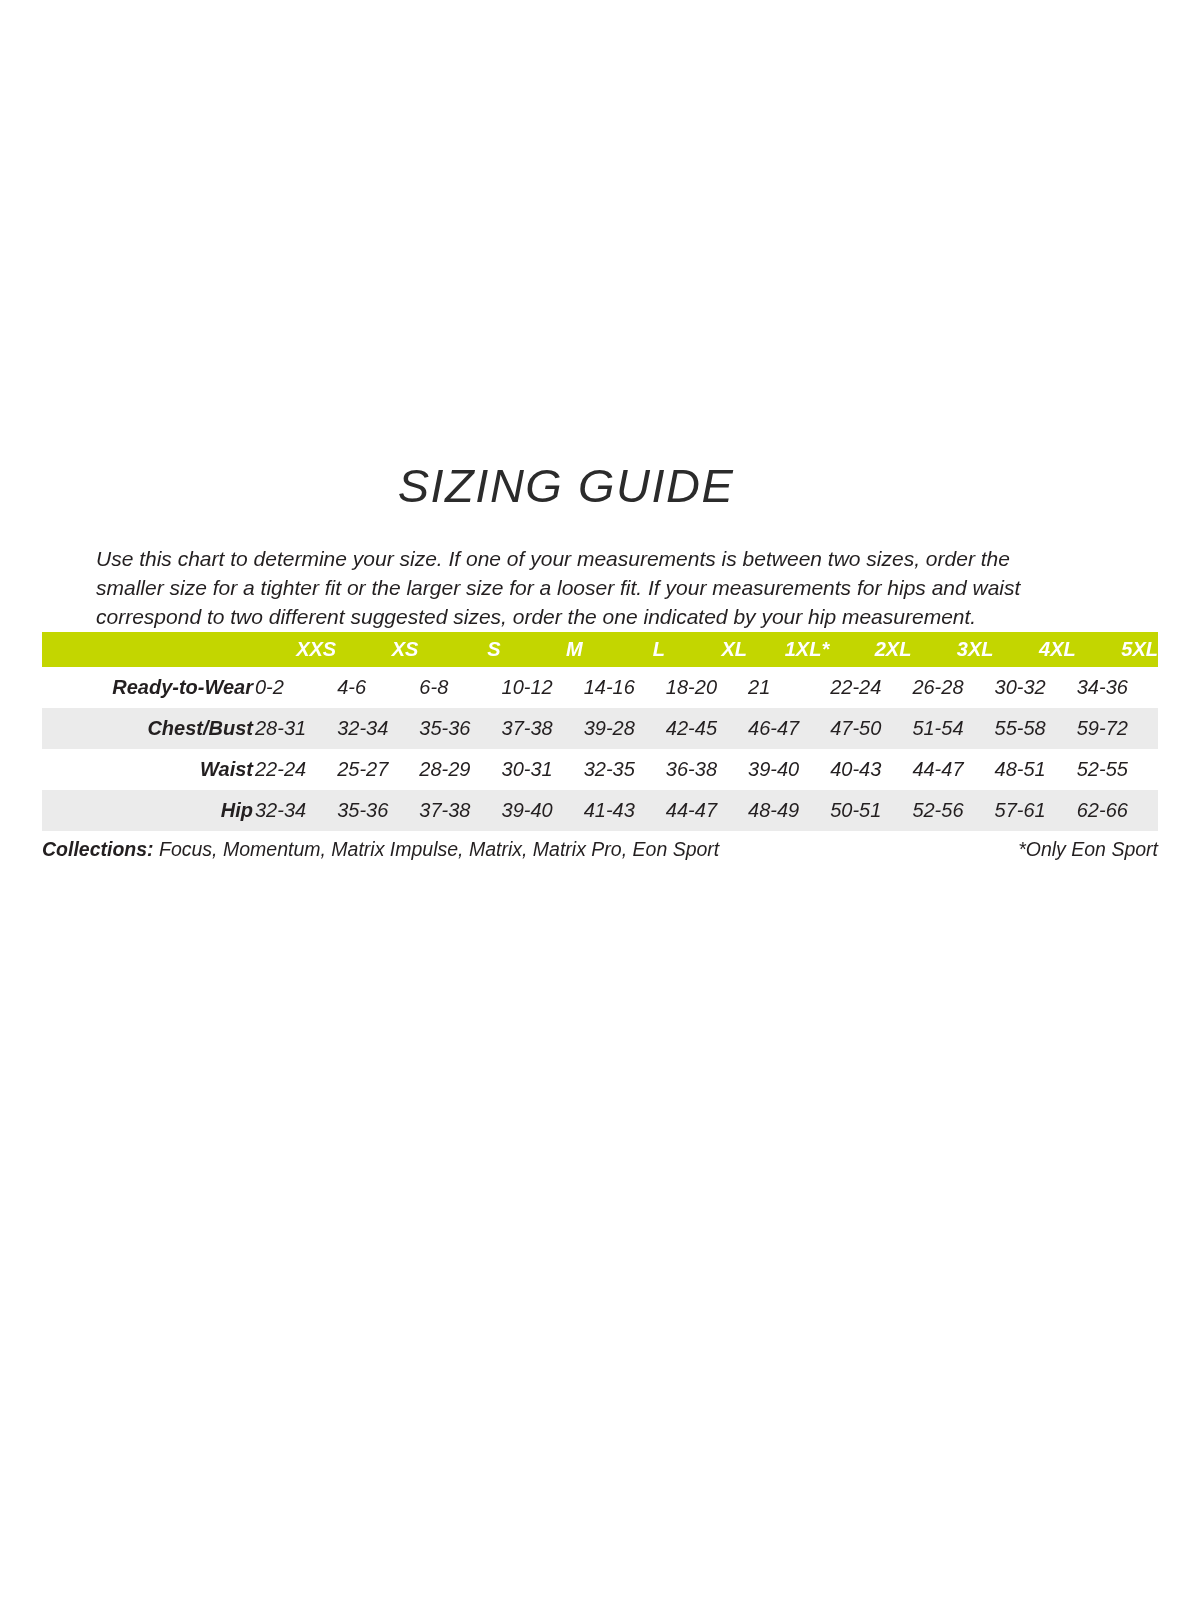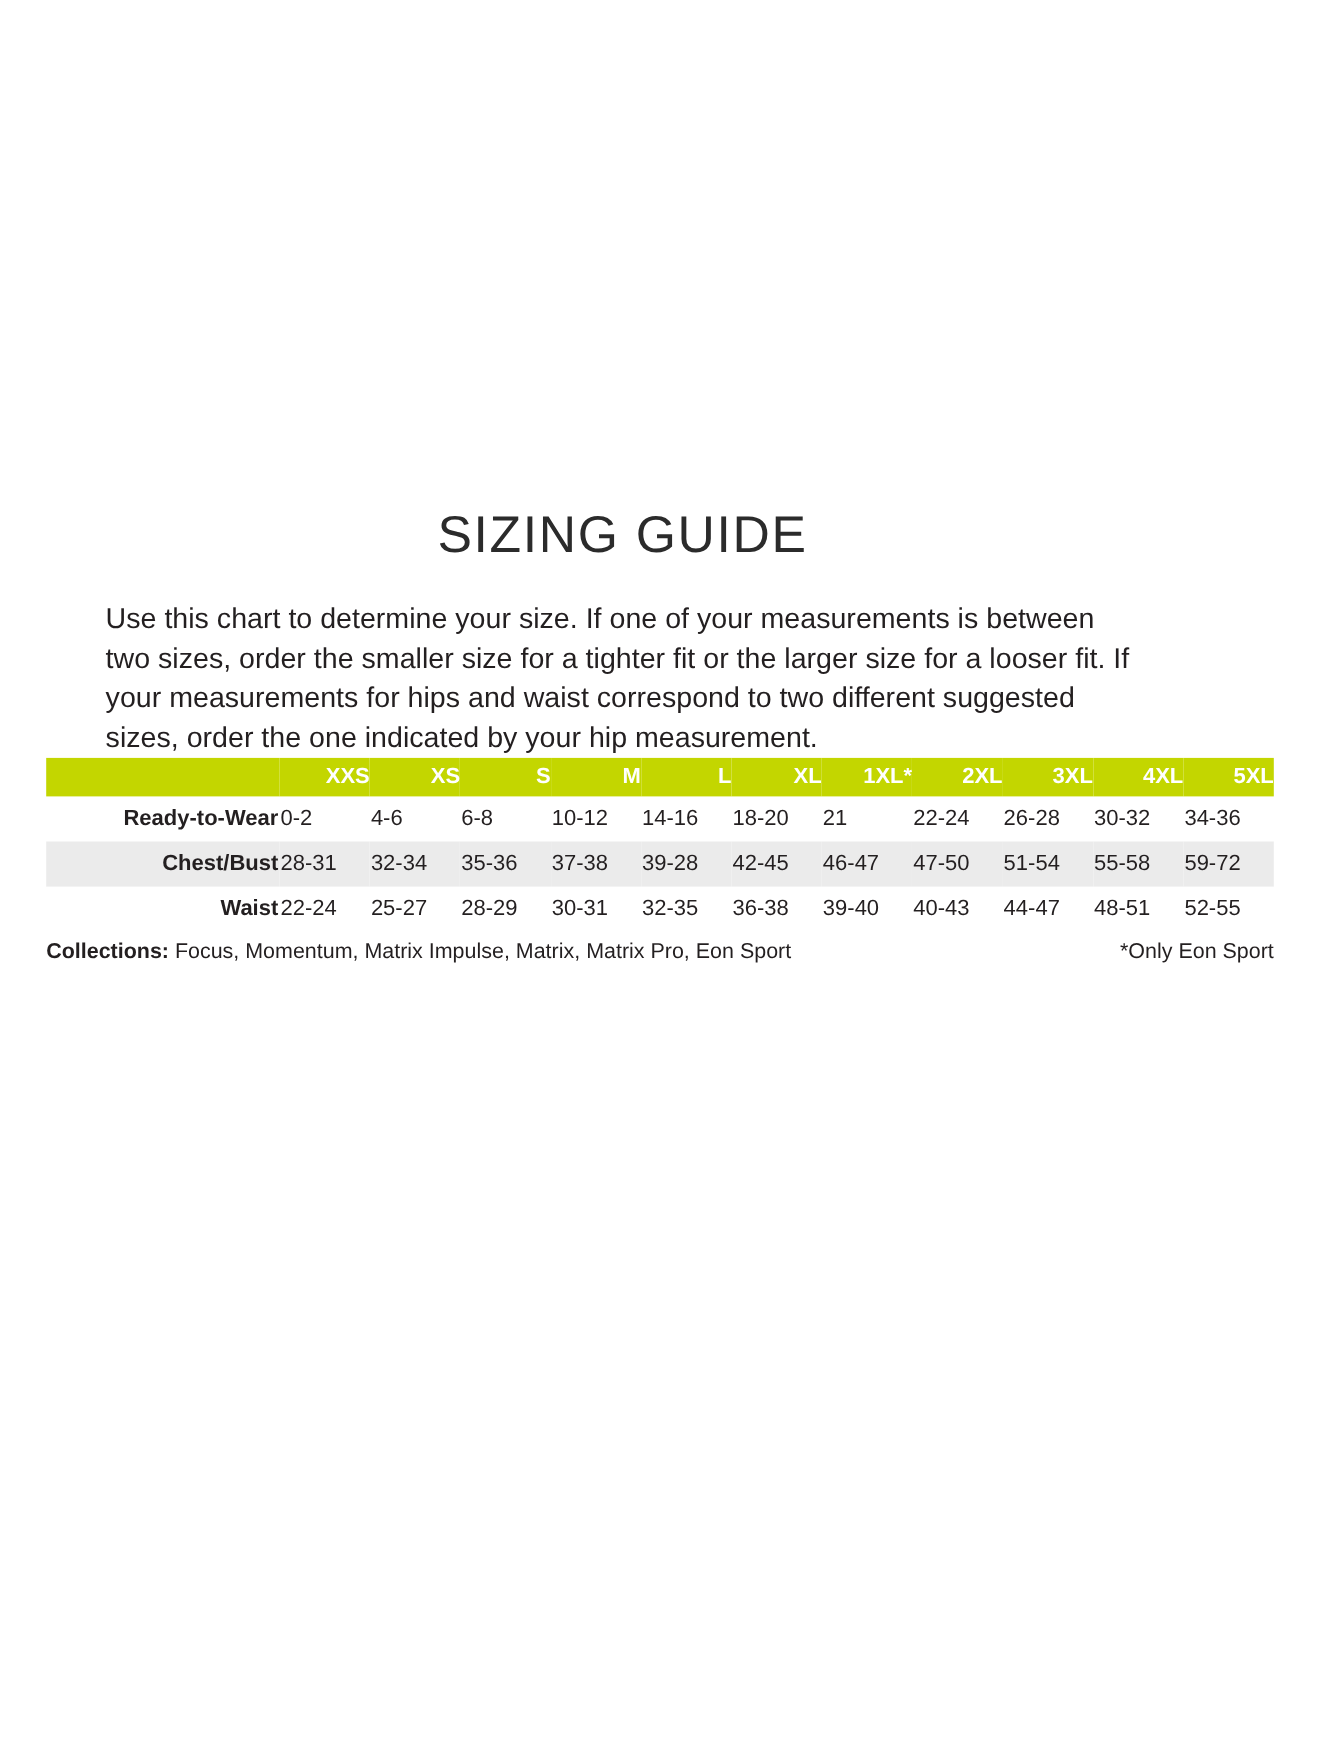--- a/index.html
+++ b/index.html
@@ -13,33 +13,34 @@
   body{
     width:1200px;
     min-height:1600px;
     font-family:"Liberation Sans","DejaVu Sans",sans-serif;
     color:var(--text);
   }
   .page{
     width:1132px;
     min-height:1600px;
     padding-top:458px;
+    font-style:italic;
   }
   .page-title{
     margin:0 0 32px 0;
     text-align:center;
     font-size:47px;
     font-weight:300;
     letter-spacing:1.5px;
     color:#2b2b2b;
   }
   .intro{
     width:940px;
     margin:0 auto;
-    font-size:26px;
+    font-size:21px;
     line-height:1.38;
     color:var(--text);
   }
   .section-title{
     margin:56px 0 10px 52px;
     font-size:22.5px;
     font-weight:bold;
     color:var(--text);
   }
   table.sizing{
@@ -147,20 +148,34 @@
           <td>28-29</td>
           <td>30-31</td>
           <td>32-35</td>
           <td>36-38</td>
           <td>39-40</td>
           <td>40-43</td>
           <td>44-47</td>
           <td>48-51</td>
           <td>52-55</td>
         </tr>
+        <tr class="alt">
+          <th>Hip</th>
+          <td>32-34</td>
+          <td>35-36</td>
+          <td>37-38</td>
+          <td>39-40</td>
+          <td>41-43</td>
+          <td>44-47</td>
+          <td>48-49</td>
+          <td>50-51</td>
+          <td>52-56</td>
+          <td>57-61</td>
+          <td>62-66</td>
+        </tr>
       </tbody>
   </table>
 
   <div class="footnotes">
     <span class="left"><b>Collections:</b><span> Focus, Momentum, Matrix Impulse, Matrix, Matrix Pro, Eon Sport</span></span>
     <span class="right">*Only Eon Sport</span>
   </div>
 
 </div>
 

